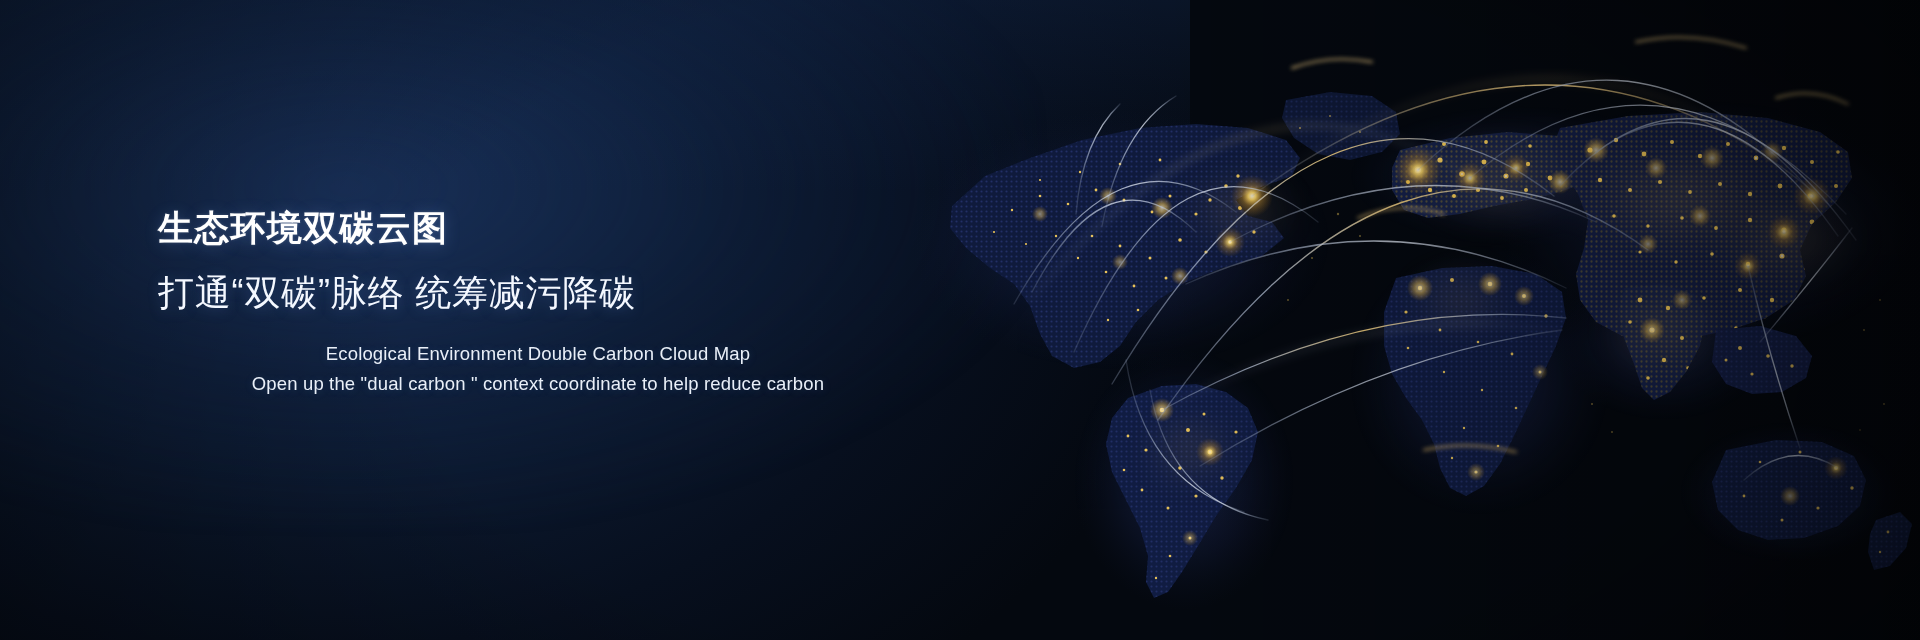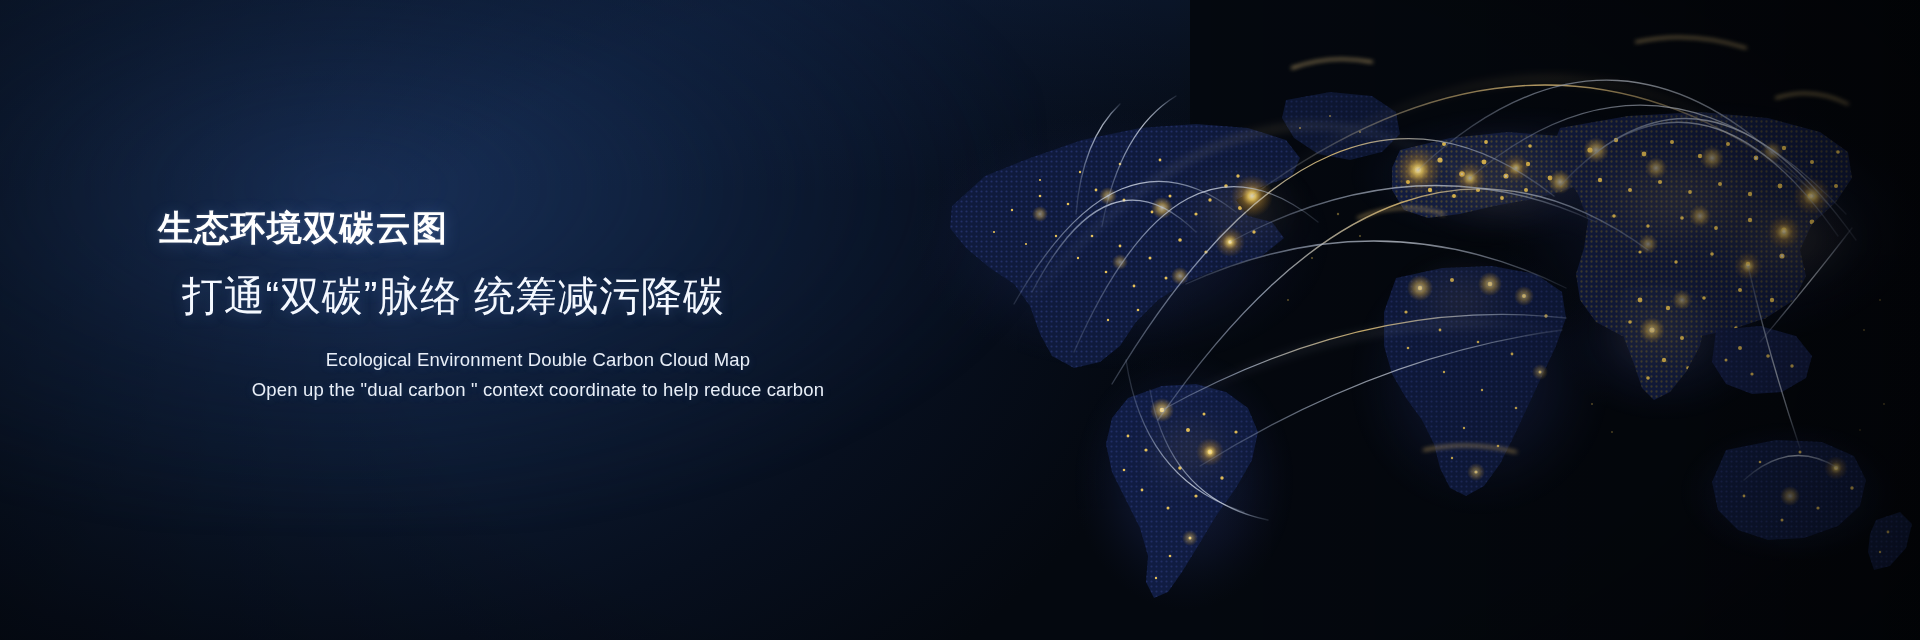--- a/index.html
+++ b/index.html
@@ -45,25 +45,24 @@
     position:absolute; left:158px; top:206px; width:760px; z-index:30;
   }
   .title-cn {
     font-size:35px; font-weight:bold; color:#ffffff;
     letter-spacing:1.3px; line-height:1.28;
     text-shadow:0 2px 16px rgba(120,170,255,0.30), 0 0 3px rgba(255,255,255,0.18);
     white-space:nowrap;
   }
   .subtitle-cn {
     margin-top:20px;
-    font-size:41px; font-weight:400; color:#f4f8ff;
+    font-size:36px; font-weight:400; color:#f4f8ff;
     letter-spacing:0.8px; line-height:1.22;
     text-shadow:0 2px 14px rgba(110,160,245,0.26);
     white-space:nowrap;
-    margin-left:24px;
   }
   .en-block { margin-top:26px;text-align:center; }
   .en-line {
     font-size:18.5px; font-weight:400; color:#e9eff8;
     letter-spacing:0.15px; line-height:1.45;
     text-shadow:0 1px 8px rgba(90,140,220,0.22);
     white-space:nowrap;
   }
   .en-line + .en-line { margin-top:3px; }
 </style>

